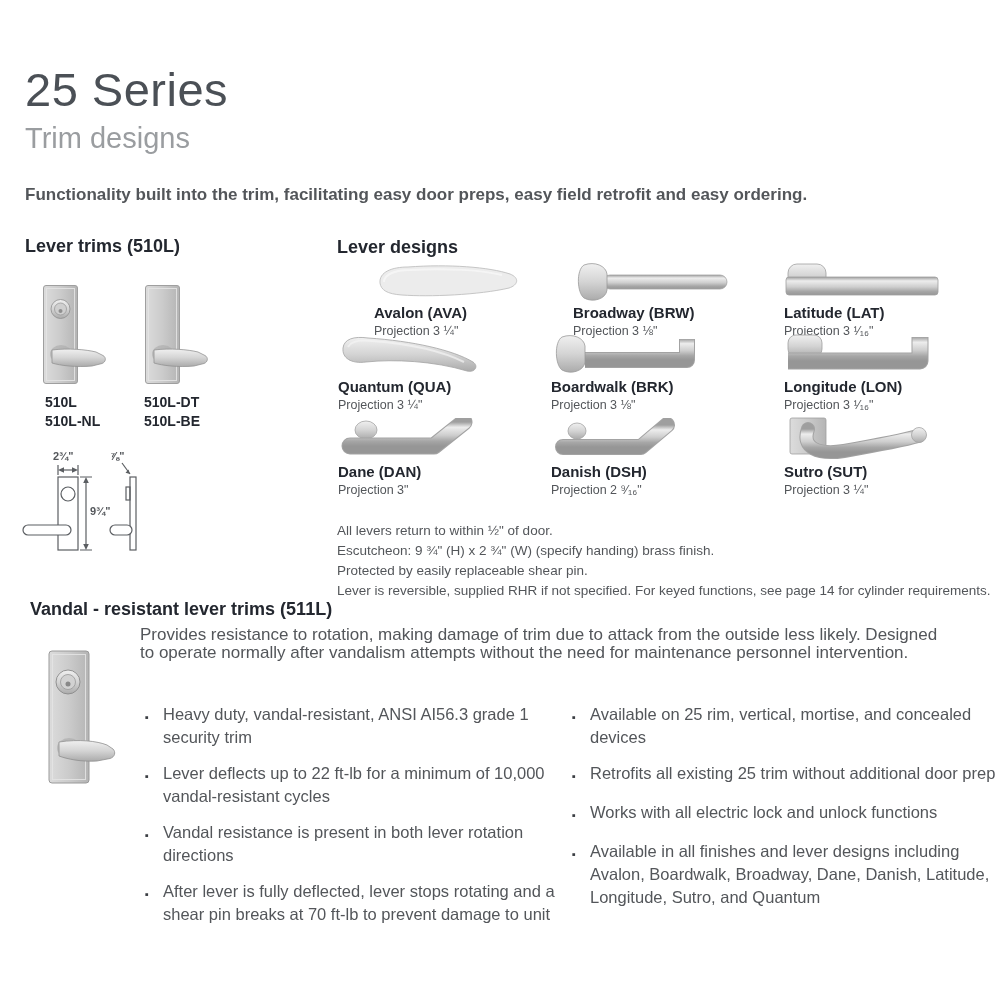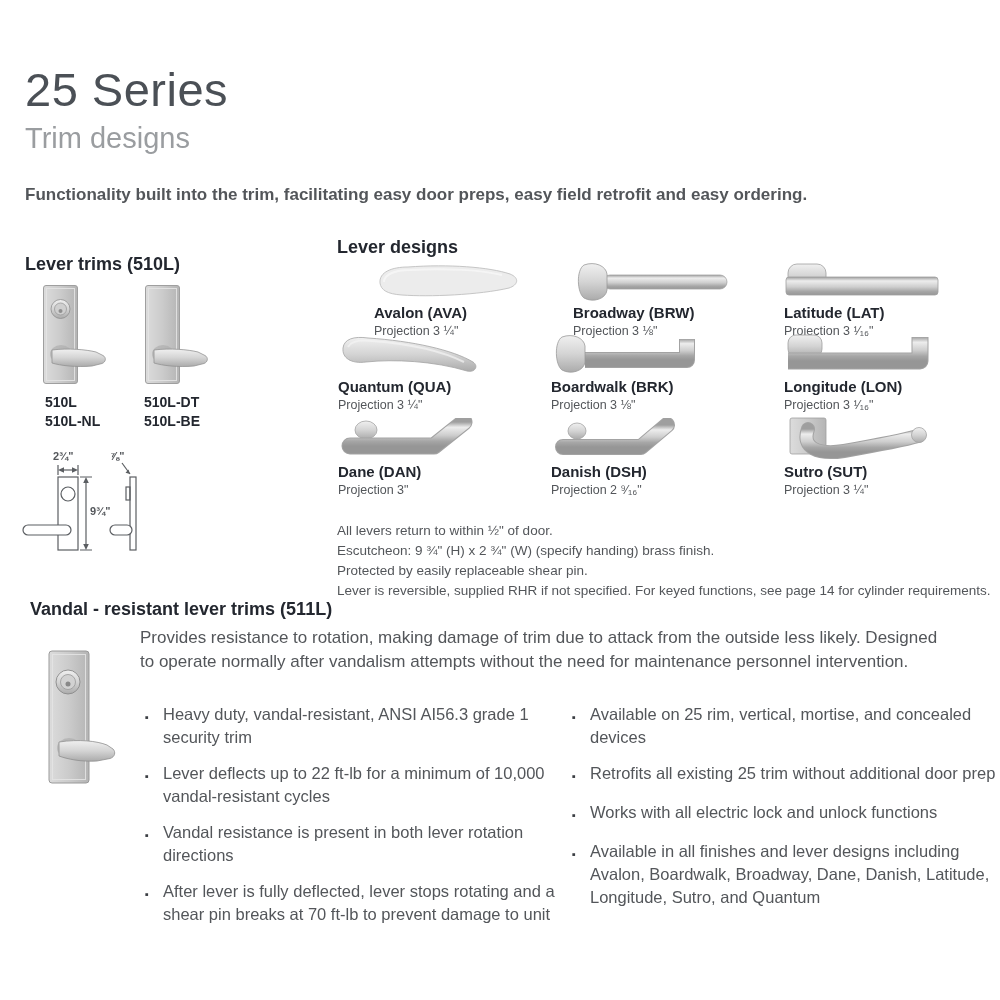--- a/index.html
+++ b/index.html
@@ -10,21 +10,21 @@
   .subtitle{left:25px;top:122px;font-size:29px;font-weight:400;color:var(--subtitle,#9a9da0);}
   .intro{left:25px;top:185px;font-size:17px;font-weight:700;color:var(--body,#53565a);}
   .h2{font-size:18px;font-weight:700;color:var(--heading,#23272f);}
   .model-labels{font-size:14px;font-weight:700;color:var(--heading,#23272f);line-height:19px;}
   .cell{position:absolute;width:210px;}
   .cell .img{height:40px;margin-bottom:3px;display:flex;align-items:flex-end;}
   .lever-name{font-size:15px;font-weight:700;color:var(--heading,#23272f);}
   .lever-proj{font-size:12.5px;margin-top:3px;color:var(--body,#53565a);}
   .notes{left:337px;top:524px;font-size:13.5px;line-height:14px;}
   .notes div{margin-bottom:6px;}
-  .vandal-par{left:140px;top:626px;width:808px;font-size:17px;line-height:24px;}
+  .vandal-par{left:140px;top:626px;width:808px;font-size:17px;line-height:18px;}
   .blist{position:absolute;top:703px;}
   .blist.left{left:145px;width:418px;}
   .blist.right{left:572px;width:432px;}
   .bullet{display:flex;margin-bottom:13px;font-size:16.5px;line-height:23px;}
   .bm{width:18px;flex:0 0 18px;font-size:11px;padding-top:3px;color:#3a3d42;}
   .dimlabel{position:absolute;font-size:11px;font-weight:700;color:#53565a;white-space:nowrap;}
   .defs{position:absolute;width:0;height:0;}
   svg{display:block;}
 </style>
 </head>
@@ -51,21 +51,21 @@
     </linearGradient>
   </defs>
 </svg>
 
 <div class="page">
 
   <div class="abs title">25 Series</div>
   <div class="abs subtitle">Trim designs</div>
   <div class="abs intro">Functionality built into the trim, facilitating easy door preps, easy field retrofit and easy ordering.</div>
 
-  <div class="abs h2" style="left:25px;top:236px;margin-top:18px;">Lever trims (510L)</div>
+  <div class="abs h2" style="left:25px;top:236px;">Lever trims (510L)</div>
 
   <svg class="abs" style="left:42px;top:284px;" width="66" height="102" viewBox="0 0 66 102">
     <rect x="1.5" y="1.5" width="34" height="98" rx="2.5" fill="url(#gPlate)" stroke="#9f9f9f"></rect>
     <rect x="4.5" y="4.5" width="28" height="92" fill="none" stroke="#e3e3e3" opacity=".9"></rect>
     <circle cx="18.5" cy="25" r="9.5" fill="url(#gMetal)" stroke="#8f8f8f" stroke-width=".8"></circle>
     <circle cx="18.5" cy="25" r="6" fill="#cfcfcf" stroke="#9a9a9a" stroke-width=".8"></circle>
     <circle cx="18.5" cy="27" r="2" fill="#8f8f8f"></circle>
     <ellipse cx="19" cy="70" rx="11" ry="9" fill="#acacac" opacity=".65"></ellipse>
     <path d="M10,66 C26,64 44,65.5 54,68 L61,71.5 C64.5,73.5 64,78 60,79.5 L50,82 C34,83.5 18,81.5 10,79 Z" fill="url(#gMetal)" stroke="#939393" stroke-width=".8"></path>
   </svg>

